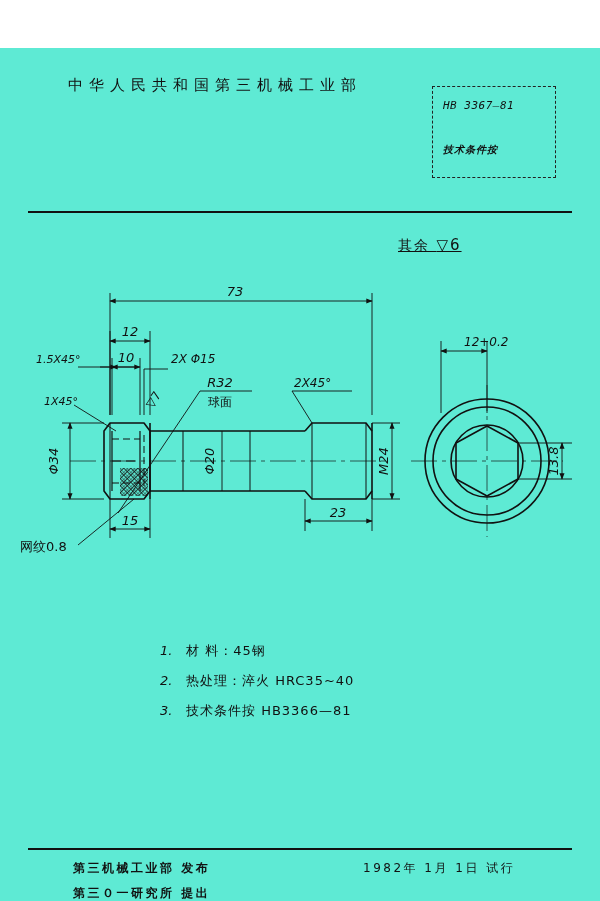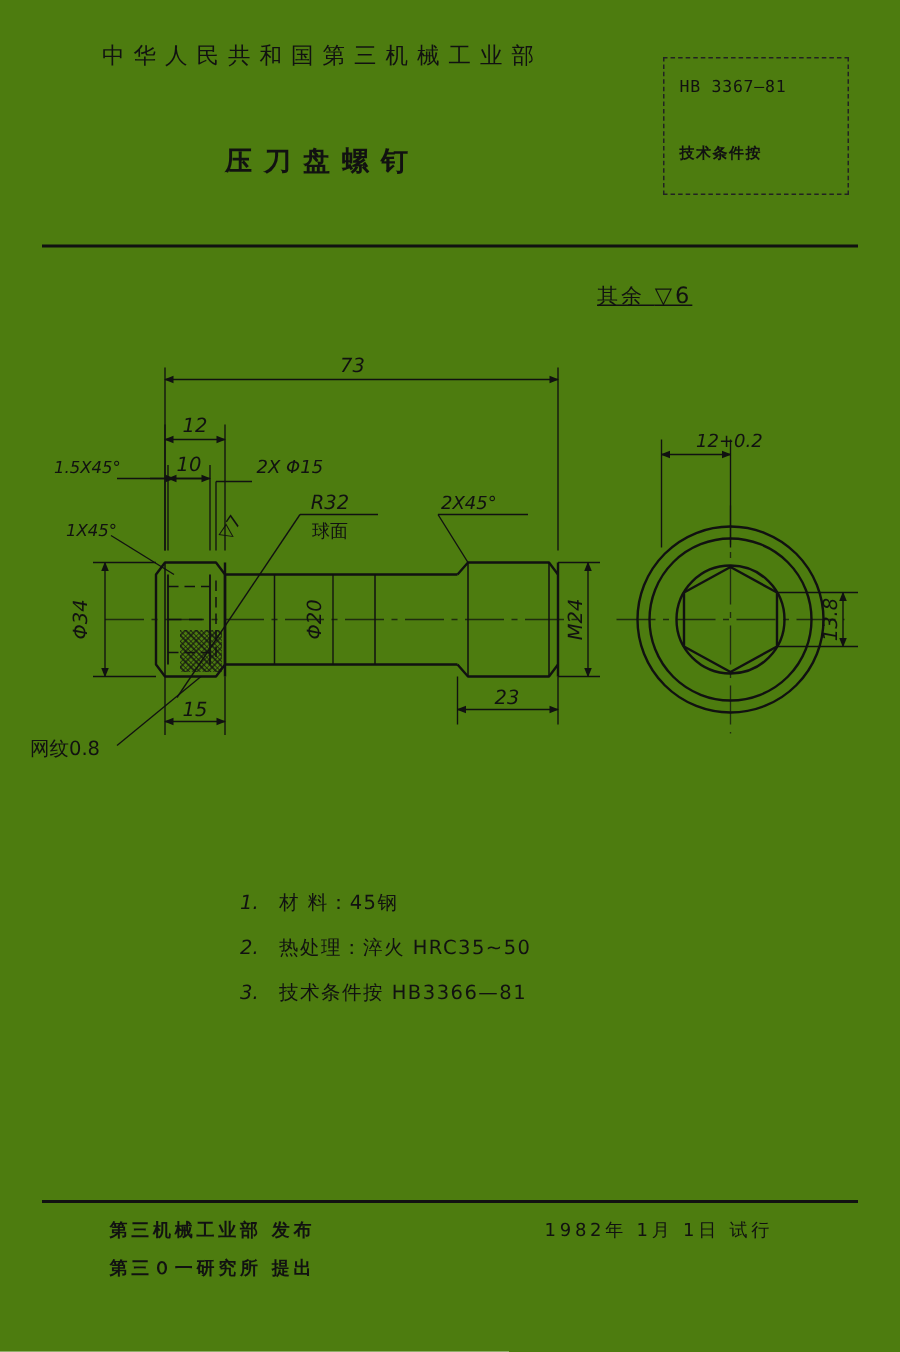--- a/index.html
+++ b/index.html
@@ -2,38 +2,39 @@
 <html><head>
 <meta charset="utf-8">
 <title>HB 3367-81</title>
 <style>
   html,body{margin:0;padding:0;background:#ffffff;}
   body{
     width:600px;height:901px;position:relative;overflow:hidden;
     font-family:"DejaVu Sans","Liberation Sans",sans-serif;
     color:#111;
   }
-  .sheet{position:absolute;inset:0;background:#4d7c0f;}
+  .sheet{position:absolute;inset:0;background:#5eead4;margin-top:48px;}
 
   
   .hdr-title1{
     position:absolute;left:0;top:28px;width:430px;text-align:center;
     font-size:15px;letter-spacing:6px;font-family:"DejaVu Sans",sans-serif;
   }
   .hdr-title2{
     position:absolute;left:0;top:60px;width:430px;text-align:center;
     font-size:15px;letter-spacing:16px;
   }
   .hdr-title3{
     position:absolute;left:0;top:95px;width:430px;text-align:center;
     font-size:18px;letter-spacing:8px;font-weight:600;
   }
   .std-box{
-    position:absolute;left:442px;top:38px;width:122px;height:90px;
+    position:absolute;left:432px;top:38px;width:122px;height:90px;
     border:1px dashed #222;
+    font-style:italic;
   }
   .std-num{
     position:absolute;left:10px;top:12px;font-size:11px;letter-spacing:.5px;
     font-family:"DejaVu Sans Mono",monospace;
   }
   .std-cls{
     position:absolute;left:10px;top:56px;font-size:10px;font-weight:700;letter-spacing:1px;
   }
 
   .rule-top{position:absolute;left:28px;top:163px;width:544px;height:0;
@@ -62,21 +63,20 @@
   
   .drawing{position:absolute;left:0;top:215px;width:524px;height:330px;}
   svg text{font-family:"DejaVu Sans","Liberation Sans",sans-serif;fill:#111;}
 </style>
 </head>
 <body>
 
 <div class="sheet">
 
   <div class="hdr-title1">中华人民共和国第三机械工业部</div>
-  <div class="hdr-title3">压刀盘螺钉</div>
 
   <div class="std-box">
     <div class="std-num">HB 3367—81</div>
     <div class="std-cls">技术条件按</div>
   </div>
 
   <div class="rule-top"></div>
 
   <div class="finish-note">
     <span>其余</span>
@@ -214,21 +214,21 @@
   </svg>
   </div>
 
   <div class="notes">
     <div class="note-row">
       <span class="note-idx">1.</span>
       <span class="note-txt">材 料：45钢</span>
     </div>
     <div class="note-row">
       <span class="note-idx">2.</span>
-      <span class="note-txt">热处理：淬火 HRC35~50</span>
+      <span class="note-txt">热处理：淬火 HRC35~40</span>
     </div>
     <div class="note-row">
       <span class="note-idx">3.</span>
       <span class="note-txt">技术条件按 HB3366—81</span>
     </div>
   </div>
 
   <div class="rule-bottom"></div>
   <div class="footer">
     <div class="f-row">

